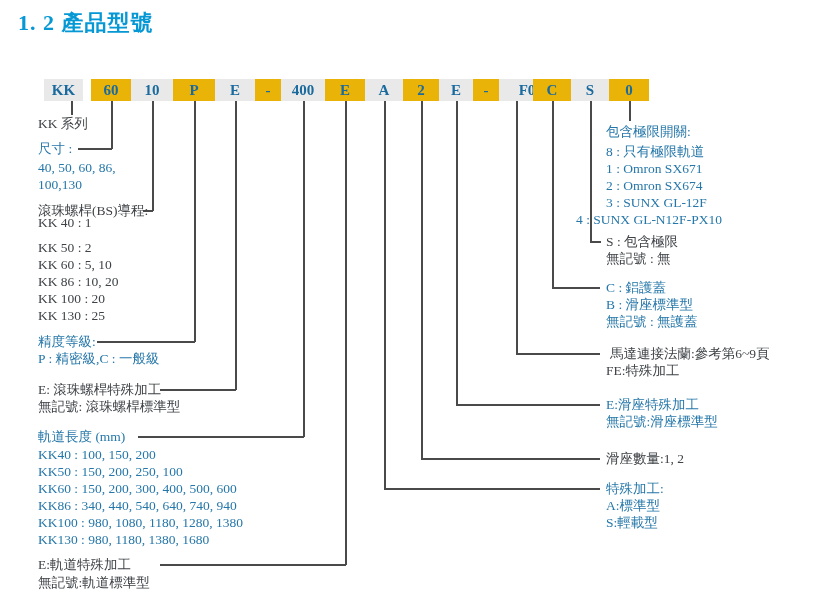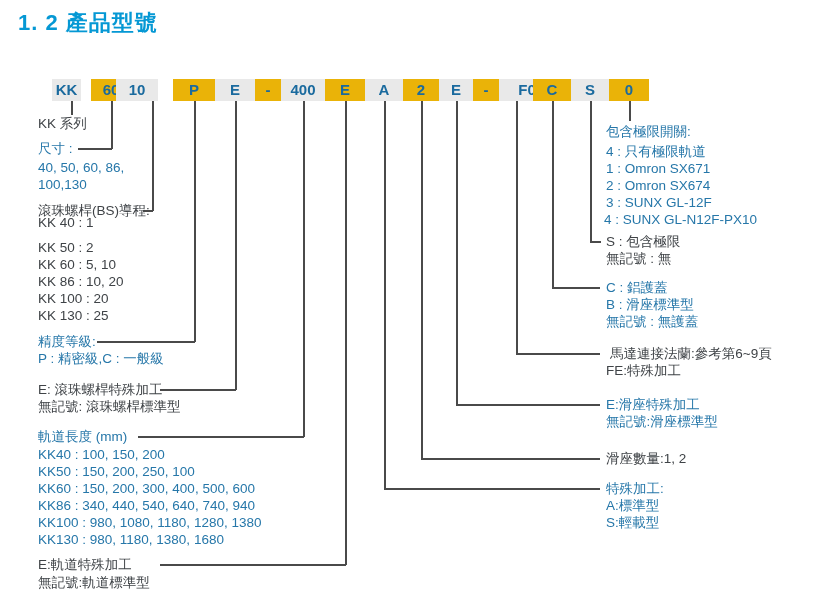--- a/index.html
+++ b/index.html
@@ -1,18 +1,18 @@
 <!DOCTYPE html>
 <html><head>
 <meta charset="utf-8">
 <style>
   html,body{margin:0;padding:0;background:#fff;}
   .canvas{
     position:relative;width:820px;height:602px;background:#ffffff;overflow:hidden;
-    font-family:Liberation Sans, sans-serif;
+    font-family:Liberation Serif, serif;
   }
   .page-title{
     position:absolute;left:18px;top:8px;
     font-size:22px;font-weight:bold;color:#0598d4;letter-spacing:1px;
   }
   
   .seg{
     position:absolute;top:79px;height:22px;line-height:22px;
     text-align:center;font-size:15px;font-weight:bold;color:#1a6a9e;
   }
@@ -28,23 +28,23 @@
   .t.dark{color:#3f4347;}
 </style>
 </head>
 <body>
 
 <div class="canvas">
 
   <div class="page-title">1. 2 產品型號</div>
 
   <div>
-    <span class="seg light" style="left:52px;width:29px">KK</span>
+    <span class="seg light" style="left:44px;width:39px">KK</span>
     <span class="seg dark" style="left:91px;width:40px">60</span>
-    <span class="seg light" style="left:116px;width:42px">10</span>
+    <span class="seg light" style="left:131px;width:42px">10</span>
     <span class="seg dark" style="left:173px;width:42px">P</span>
     <span class="seg light" style="left:215px;width:40px">E</span>
     <span class="seg dark" style="left:255px;width:26px">-</span>
     <span class="seg light" style="left:281px;width:44px">400</span>
     <span class="seg dark" style="left:325px;width:40px">E</span>
     <span class="seg light" style="left:365px;width:38px">A</span>
     <span class="seg dark" style="left:403px;width:36px">2</span>
     <span class="seg light" style="left:439px;width:34px">E</span>
     <span class="seg dark" style="left:473px;width:26px">-</span>
     <span class="seg light" style="left:499px;width:56px">F0</span>
@@ -123,25 +123,25 @@
     <div class="t blue" style="left:38px;top:498px">KK86 : 340, 440, 540, 640, 740, 940</div>
     <div class="t blue" style="left:38px;top:515px">KK100 : 980, 1080, 1180, 1280, 1380</div>
     <div class="t blue" style="left:38px;top:532px">KK130 : 980, 1180, 1380, 1680</div>
 
     <div class="t dark" style="left:38px;top:557px">E:軌道特殊加工</div>
     <div class="t dark" style="left:38px;top:575px">無記號:軌道標準型</div>
   </div>
 
   <div>
     <div class="t blue" style="left:606px;top:124px">包含極限開關:</div>
-    <div class="t blue" style="left:606px;top:144px">4 : 只有極限軌道</div>
+    <div class="t blue" style="left:606px;top:144px">8 : 只有極限軌道</div>
     <div class="t blue" style="left:606px;top:161px">1 : Omron SX671</div>
     <div class="t blue" style="left:606px;top:178px">2 : Omron SX674</div>
     <div class="t blue" style="left:606px;top:195px">3 : SUNX GL-12F</div>
-    <div class="t blue" style="left:604px;top:212px">4 : SUNX GL-N12F-PX10</div>
+    <div class="t blue" style="left:576px;top:212px">4 : SUNX GL-N12F-PX10</div>
 
     <div class="t dark" style="left:606px;top:234px">S : 包含極限</div>
     <div class="t dark" style="left:606px;top:251px">無記號 : 無</div>
 
     <div class="t blue" style="left:606px;top:280px">C : 鋁護蓋</div>
     <div class="t blue" style="left:606px;top:297px">B : 滑座標準型</div>
     <div class="t blue" style="left:606px;top:314px">無記號 : 無護蓋</div>
 
     <div class="t dark" style="left:610px;top:346px">馬達連接法蘭:參考第6~9頁</div>
     <div class="t dark" style="left:606px;top:363px">FE:特殊加工</div>

